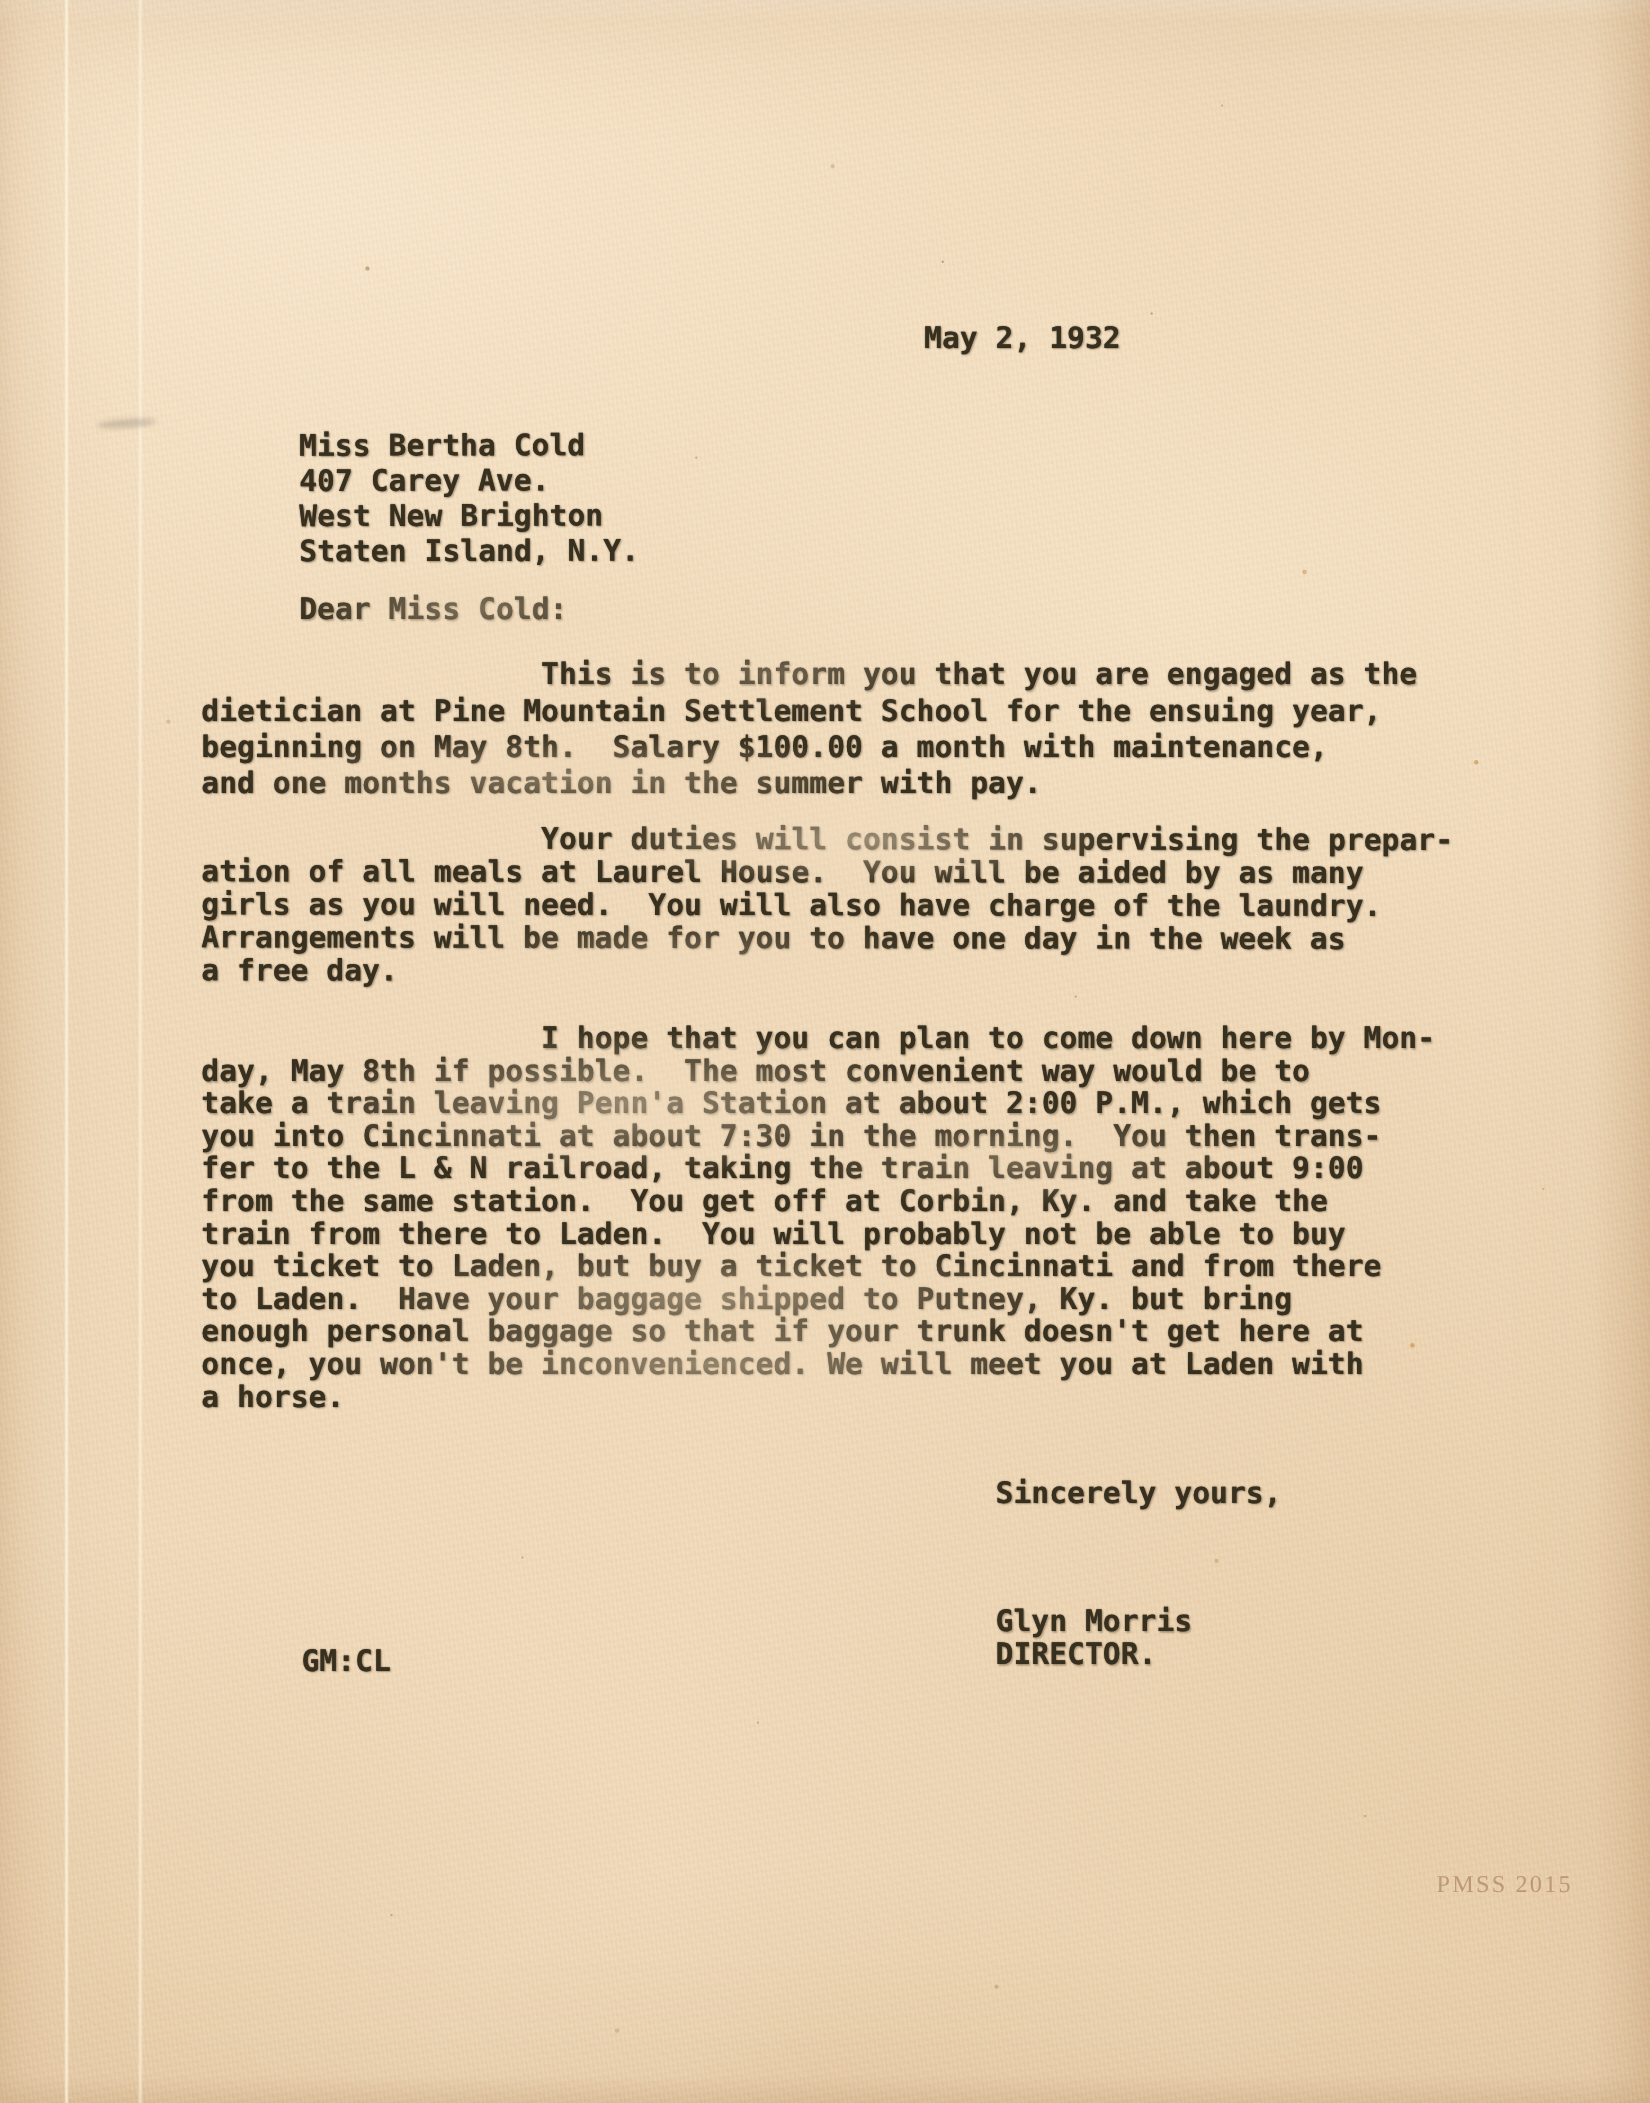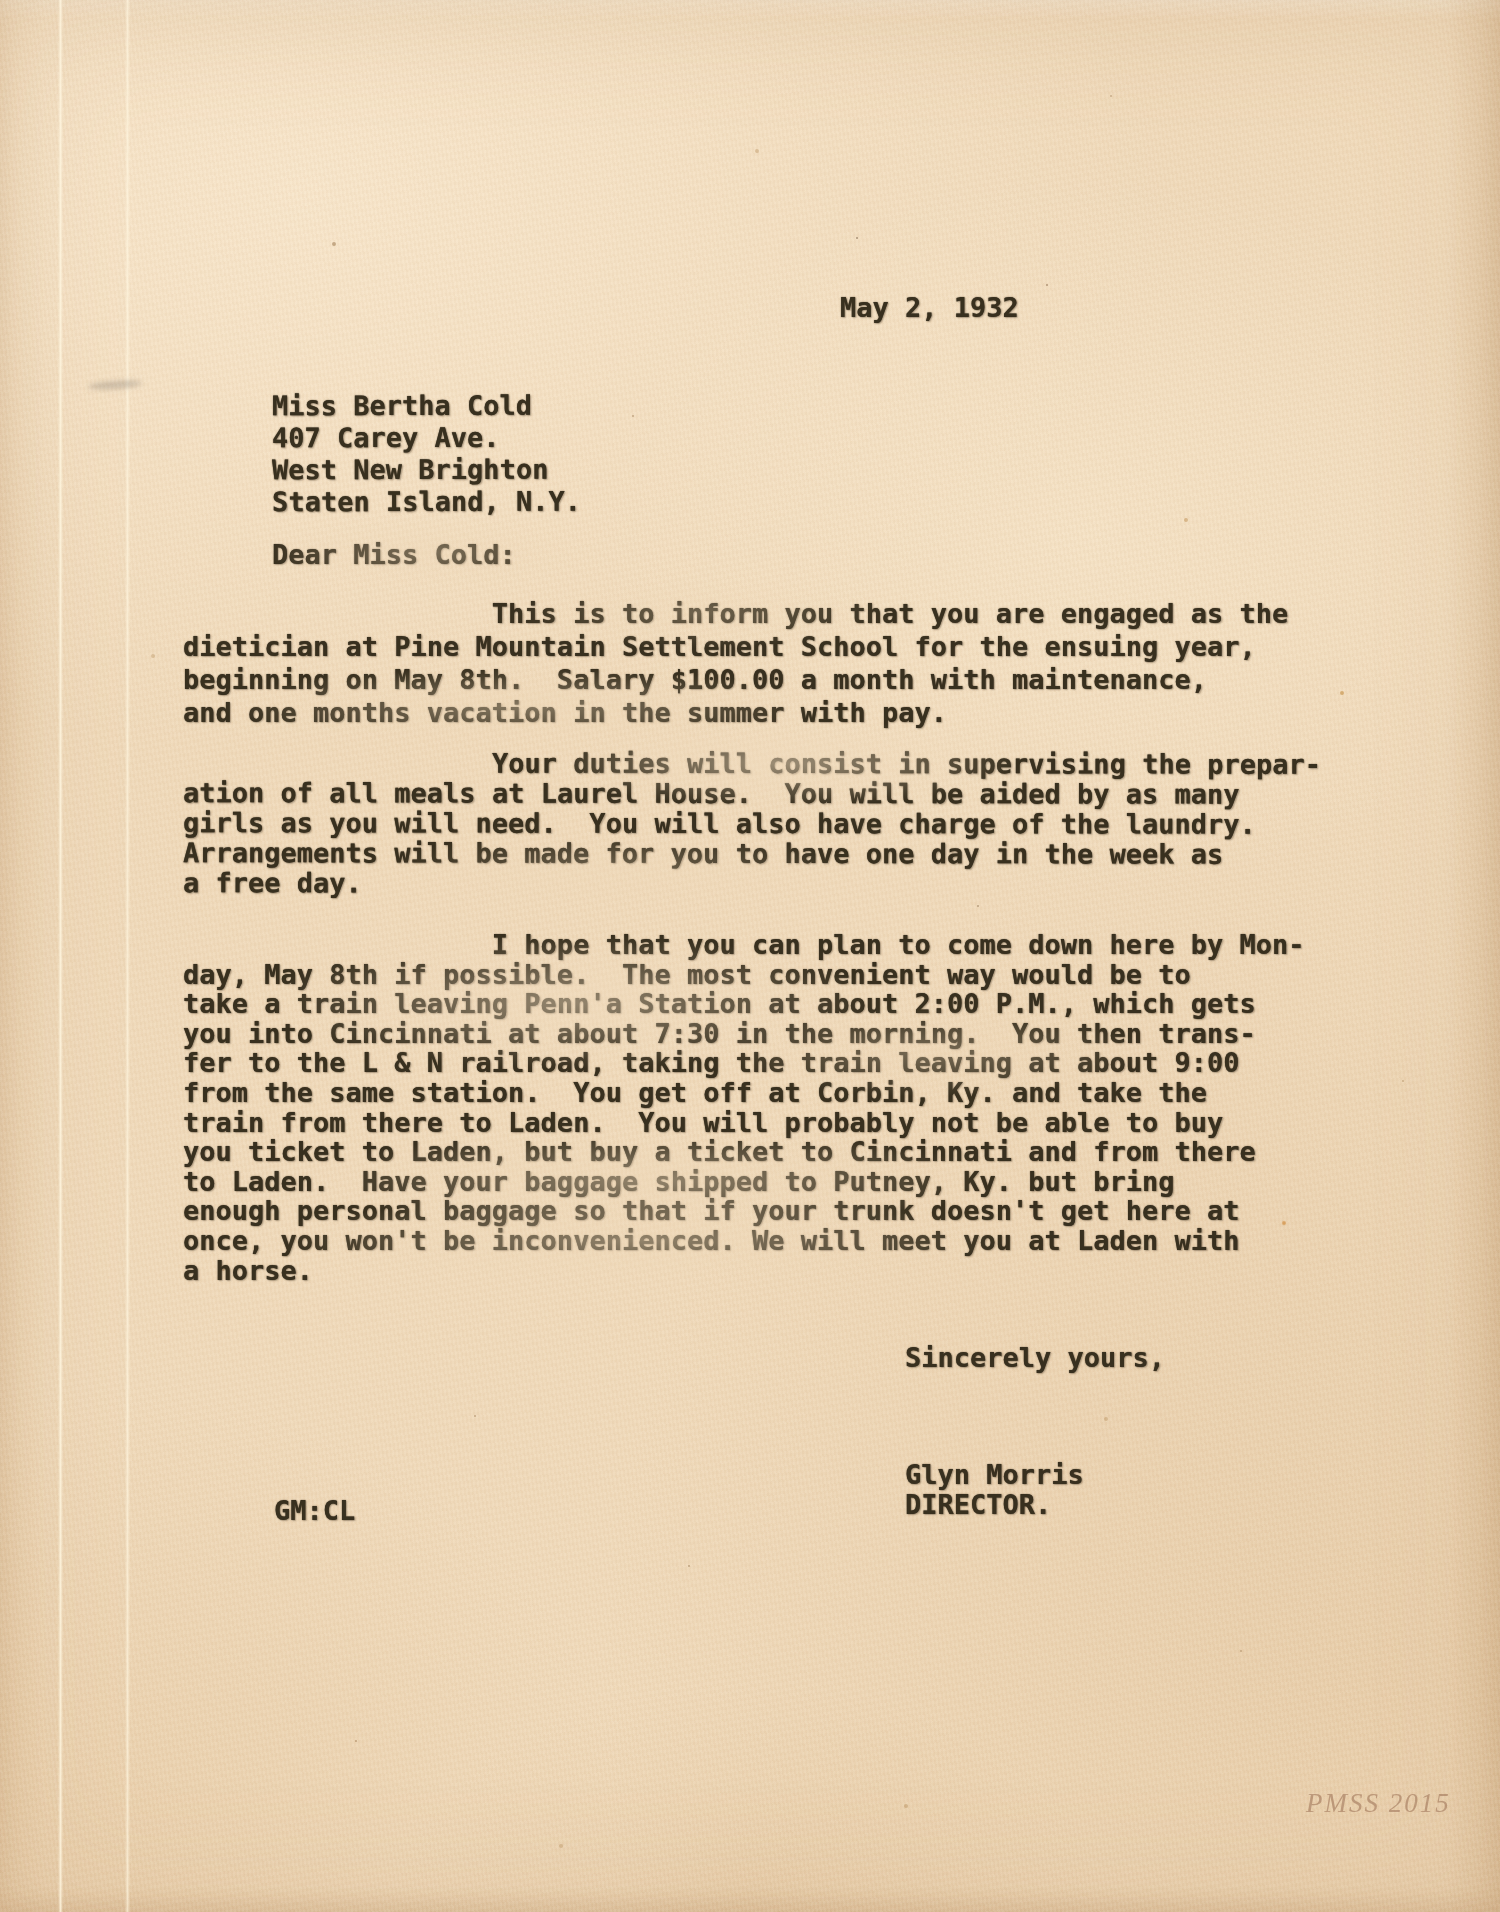--- a/index.html
+++ b/index.html
@@ -127,27 +127,26 @@
       radial-gradient(230px 52px at 430px 552px, rgba(236,214,182,0.38), transparent 72%),
       radial-gradient(430px 55px at 520px 706px, rgba(238,216,184,0.42), transparent 70%),
       radial-gradient(300px 62px at 930px 1052px, rgba(238,216,184,0.35), transparent 72%),
       radial-gradient(320px 55px at 620px 870px, rgba(238,216,184,0.30), transparent 72%),
       radial-gradient(260px 50px at 700px 612px, rgba(238,216,184,0.30), transparent 72%);
   }
 
   .watermark {
     position: absolute;
     left: 1306px;
-    top: 1788px;
+    top: 1700px;
     font-family: "Liberation Serif", "DejaVu Serif", serif;
     font-weight: 400;
-    font-size: 27px;
+    font-size: 22px;
     letter-spacing: 2px;
     color: rgba(153,110,82,0.55);
-    font-style: italic;
   }
 </style>
 </head>
 <body>
 
 <div class="page">
 
   <div class="texture"></div>
   <div class="fold-line f1"></div>
   <div class="fold-line f2"></div>

